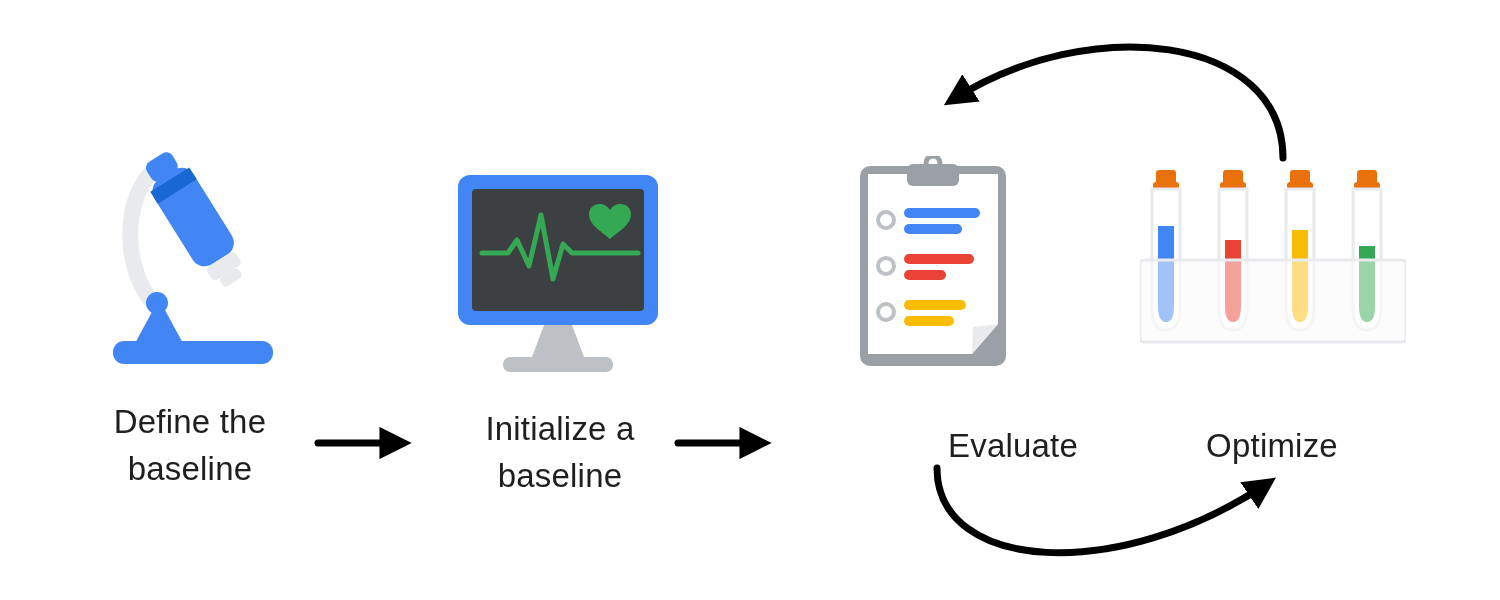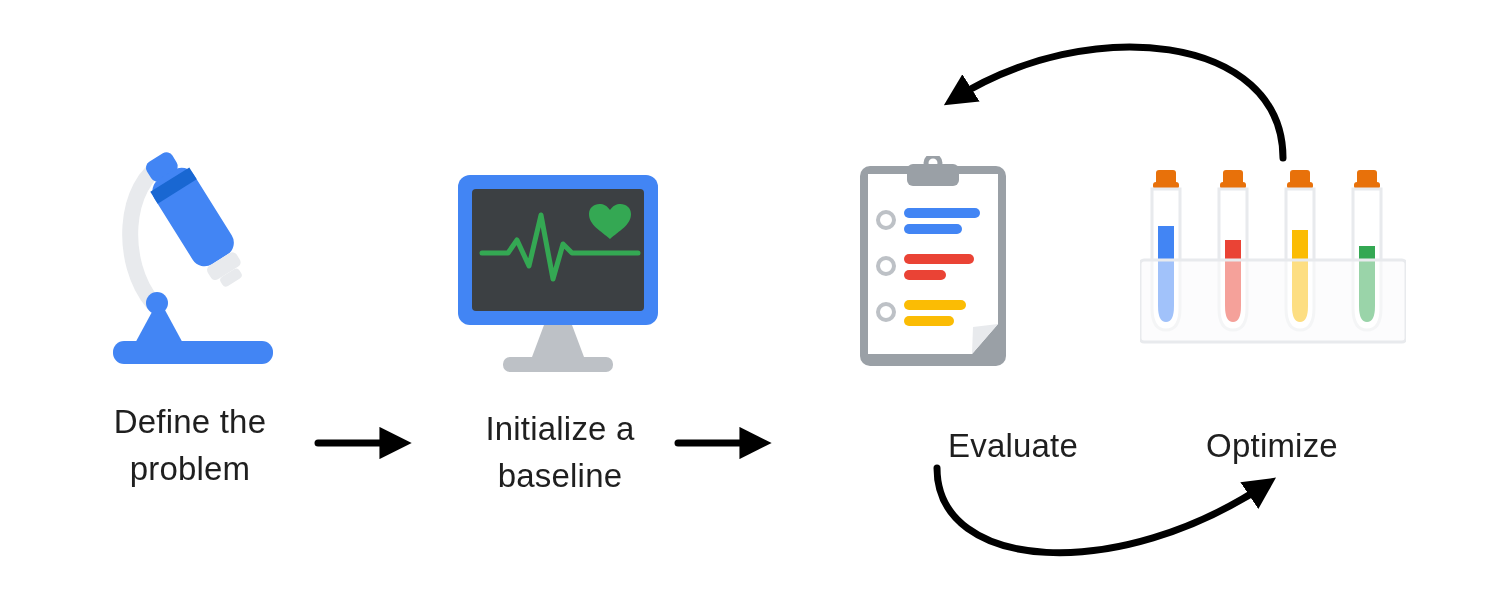--- a/index.html
+++ b/index.html
@@ -92,21 +92,21 @@
     <path class="f-yellow" d="M152 62 L152 138 Q152 154 160 154 Q168 154 168 138 L168 62 Z"></path>
 
     <rect class="f-orange" x="217" y="2" width="20" height="16" rx="3"></rect>
     <rect class="f-orange" x="214" y="14" width="26" height="7" rx="3"></rect>
     <path d="M213 21 L213 140 Q213 162 227 162 Q241 162 241 140 L241 21 Z" fill="#FFFFFF" class="s-gray-light" stroke-width="3"></path>
     <path class="f-green" d="M219 78 L219 138 Q219 154 227 154 Q235 154 235 138 L235 78 Z"></path>
 
     <rect x="0" y="92" width="266" height="82" rx="4" fill="rgba(255,255,255,0.5)" class="s-gray-light" stroke-width="3"></rect>
   </svg>
 
-  <div class="stage-label" style="left:80px;  top:399px; width:220px;">Define the problem</div>
+  <div class="stage-label" style="left:80px;  top:399px; width:220px;">Define the baseline</div>
   <div class="stage-label" style="left:450px; top:406px; width:220px;">Initialize a baseline</div>
   <div class="stage-label" style="left:778px; top:423px; width:300px;text-align:right;">Evaluate</div>
   <div class="stage-label" style="left:1122px; top:423px; width:300px;">Optimize</div>
 
   <svg class="arrows" width="1500" height="600" viewBox="0 0 1500 600">
     <defs>
       <marker id="arrowhead" viewBox="0 0 10 10" refX="7" refY="5" markerWidth="4.6" markerHeight="4.6" orient="auto">
         <path d="M0 0 L10 5 L0 10 Z" class="f-ink" fill="#000000"></path>
       </marker>
     </defs>

